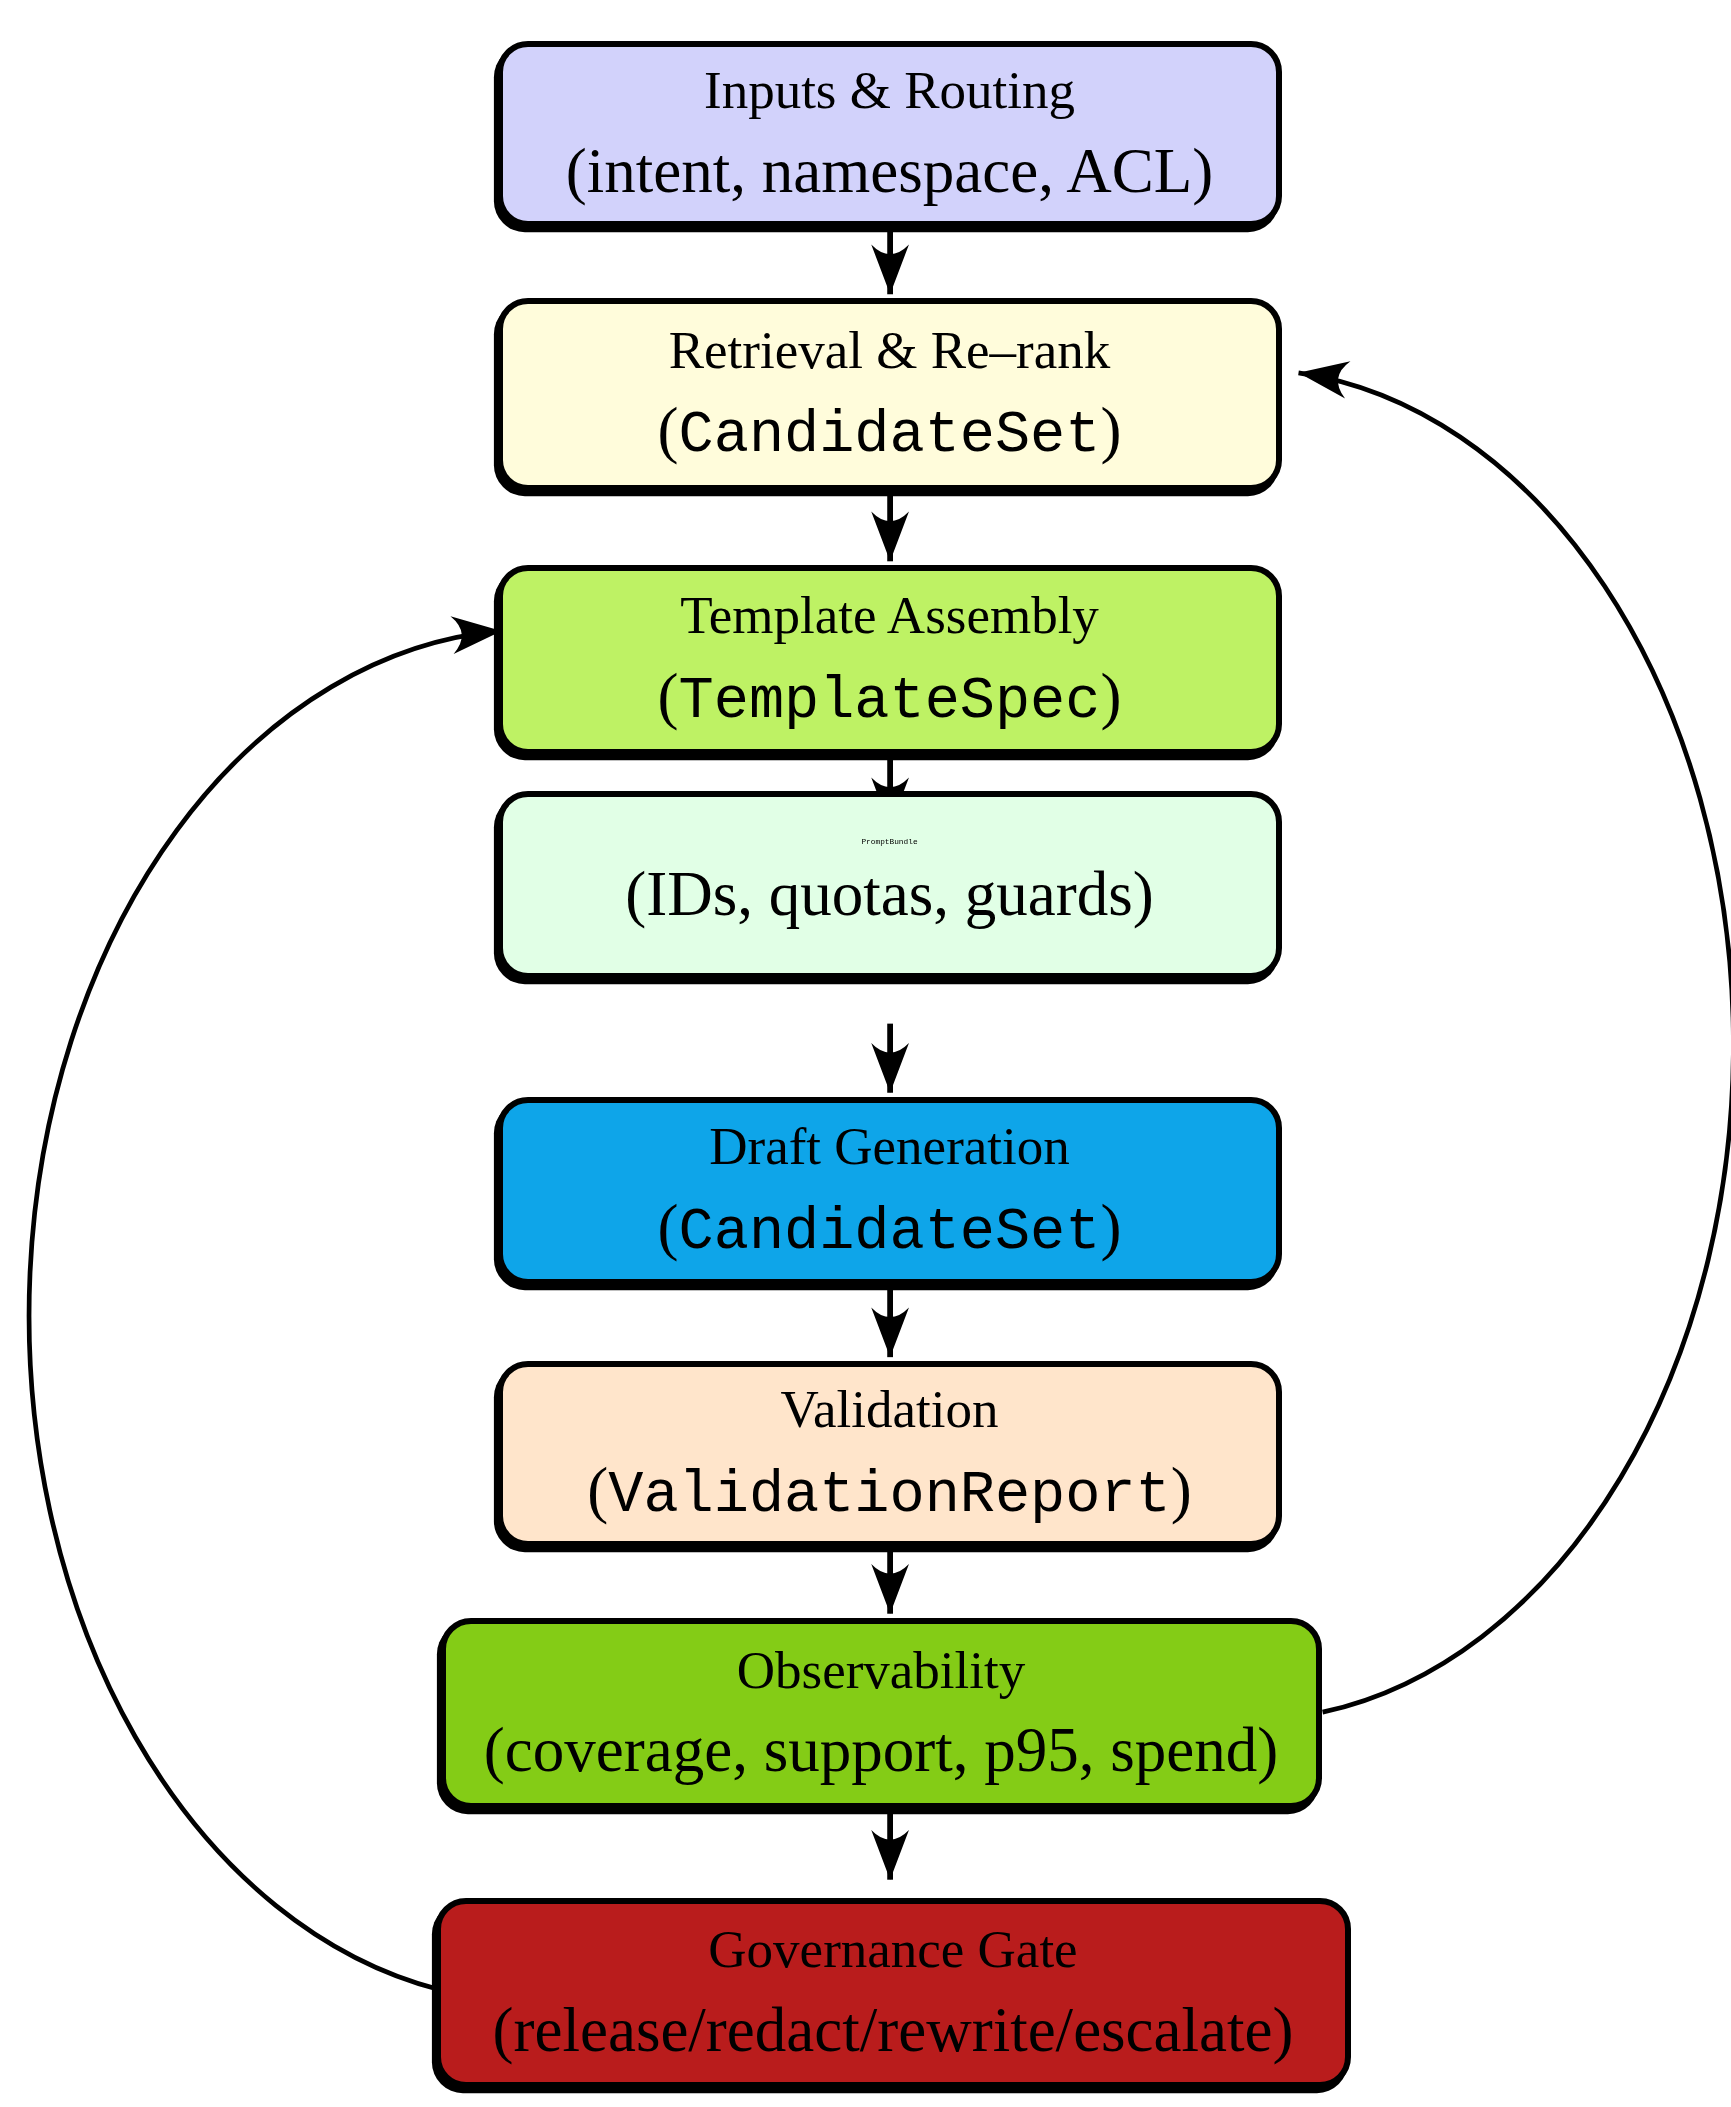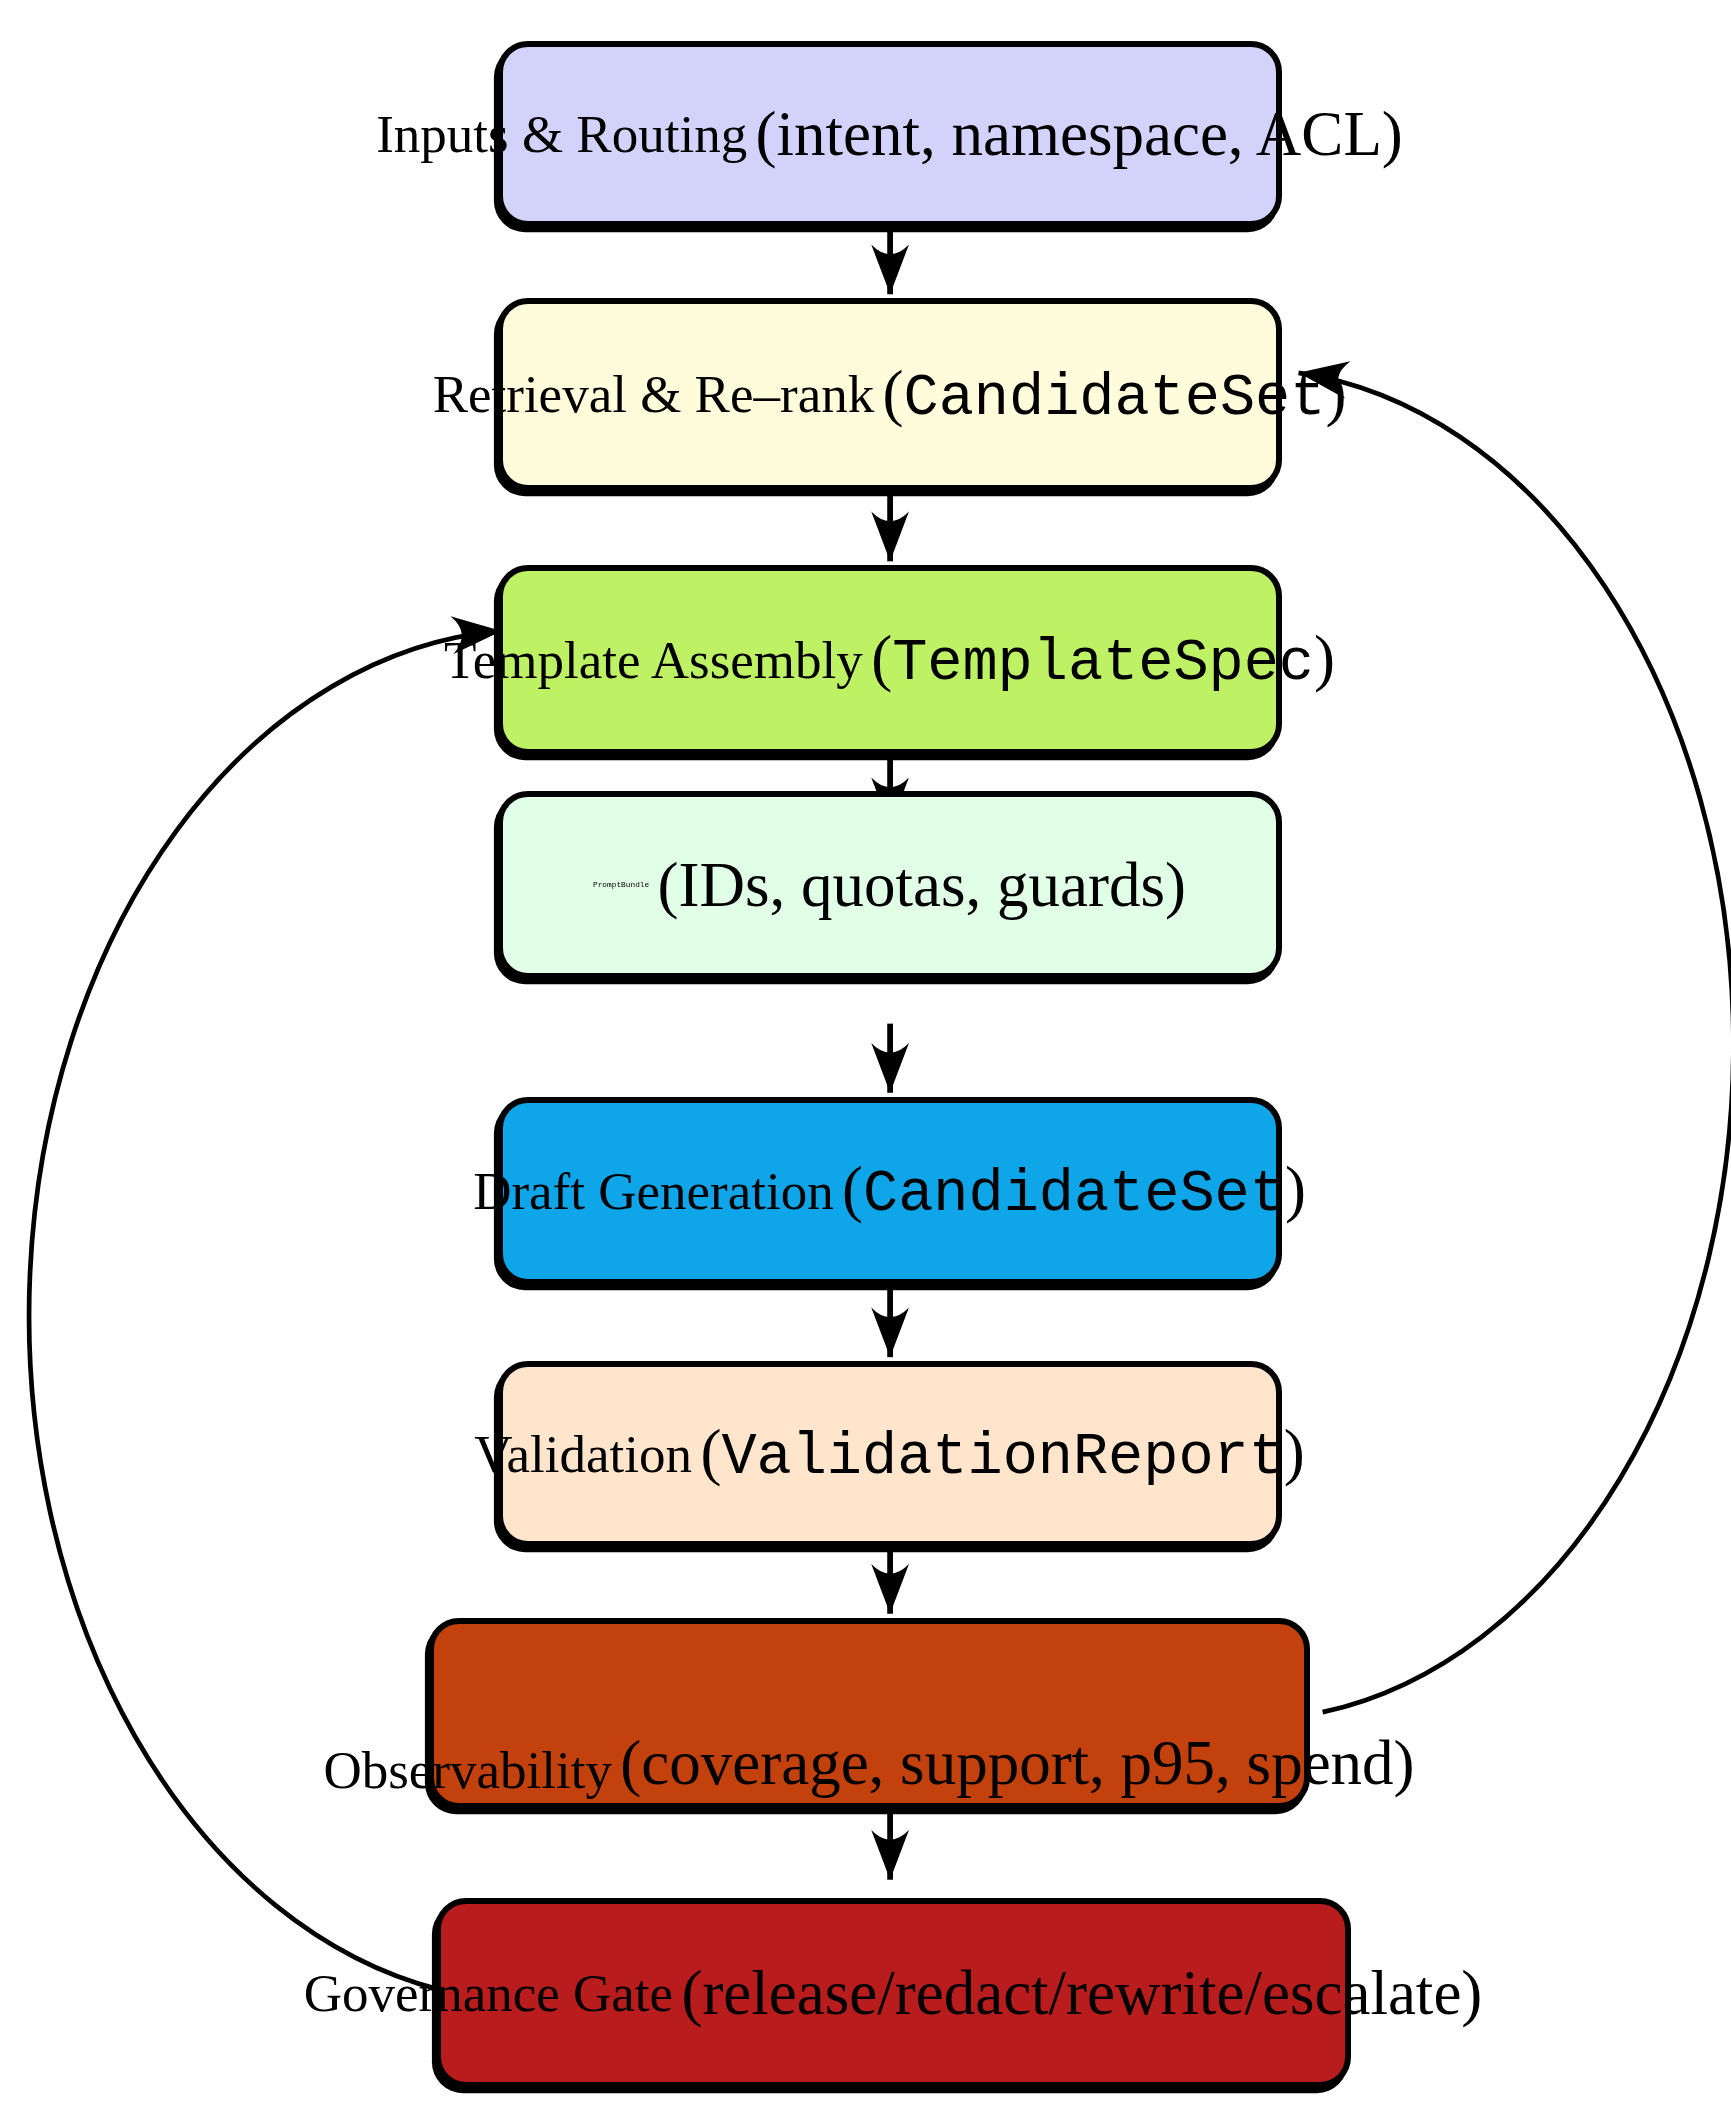--- a/index.html
+++ b/index.html
@@ -22,21 +22,21 @@
     z-index: 1;
   }
   .node {
     position: absolute;
     z-index: 2;
     box-sizing: border-box;
     border: 6.8px solid #000000;
     border-radius: 31px;
     box-shadow: -3.1px 5.2px 0 0 #000000;
     display: flex;
-    flex-direction: row;
+    flex-direction: column;
     align-items: center;
     justify-content: center;
     gap: 8.4px;
     text-align: center;
     color: #000000;
   }
   .line1 {
     font-size: 53px;
     line-height: 1.25;
     white-space: nowrap;
@@ -98,21 +98,21 @@
   <div class="node" style="left: 497px; top: 1097px; width: 785px; height: 188px; background: #0ea5e9;">
     <div class="line1">Draft Generation</div>
     <div class="line2"><span>(</span><span class="mono">CandidateSet</span><span>)</span></div>
   </div>
 
   <div class="node" style="left: 497px; top: 1361px; width: 785px; height: 186px; background: rgb(255, 229, 203);">
     <div class="line1">Validation</div>
     <div class="line2"><span>(</span><span class="mono">ValidationReport</span><span>)</span></div>
   </div>
 
-  <div class="node" style="left: 428px; top: 1618px; width: 882px; height: 191px; background: #c2410c; align-items: flex-end;">
+  <div class="node" style="left: 440px; top: 1618px; width: 882px; height: 191px; background: #84cc16;">
     <div class="line1">Observability</div>
     <div class="line2">(coverage, support, p95, spend)</div>
   </div>
 
   <div class="node" style="left: 435px; top: 1898px; width: 916px; height: 190px; background: #b91c1c;">
     <div class="line1">Governance Gate</div>
     <div class="line2">(release/redact/rewrite/escalate)</div>
   </div>
 
 </div>

